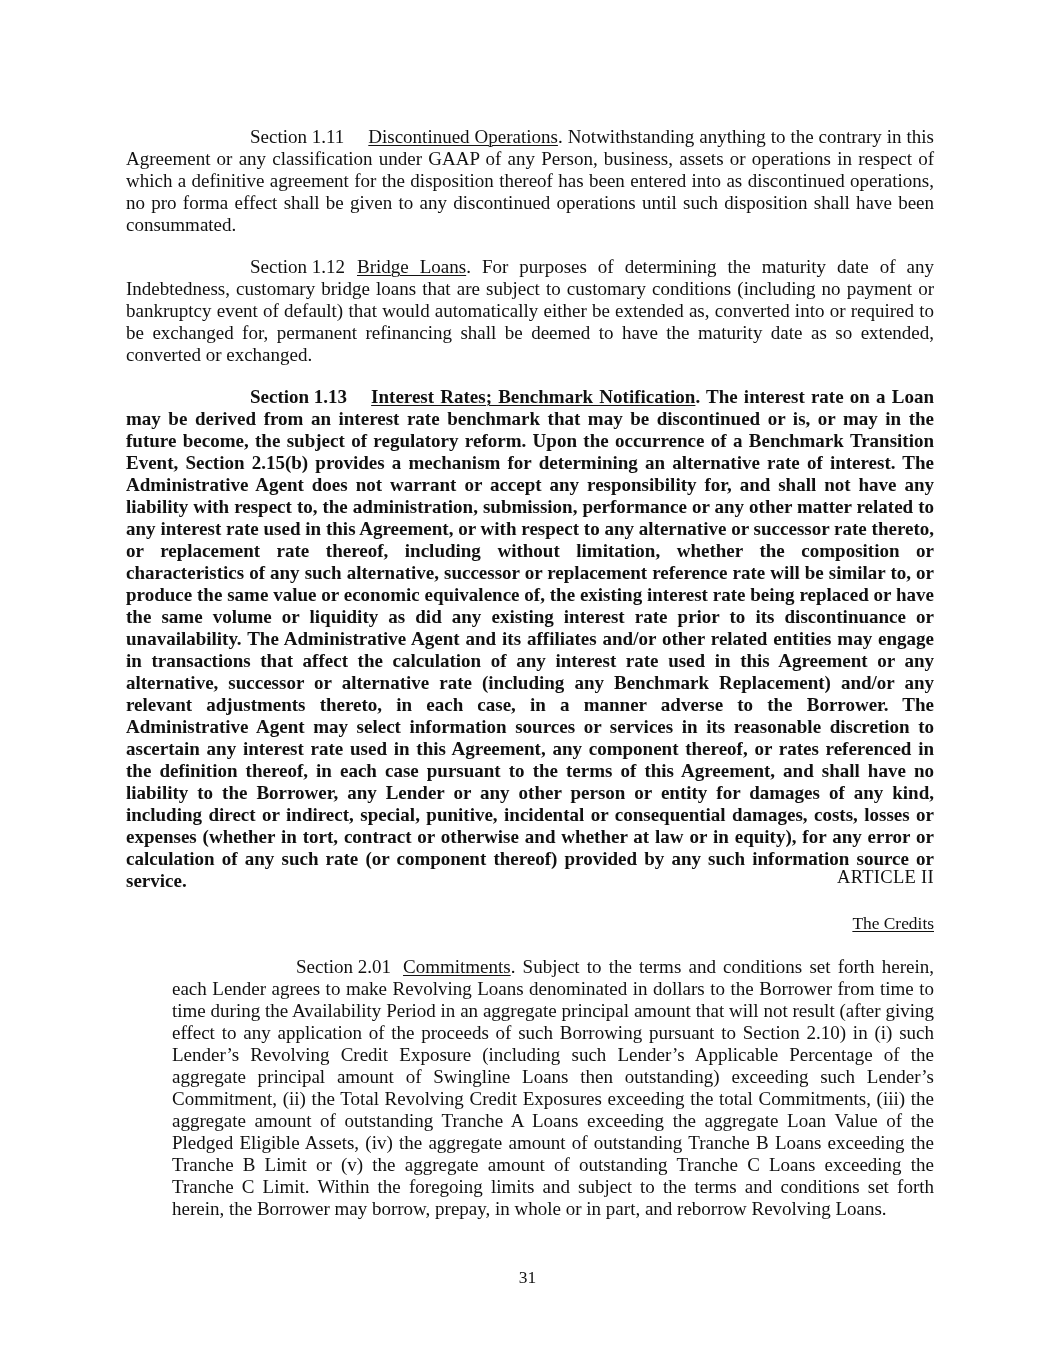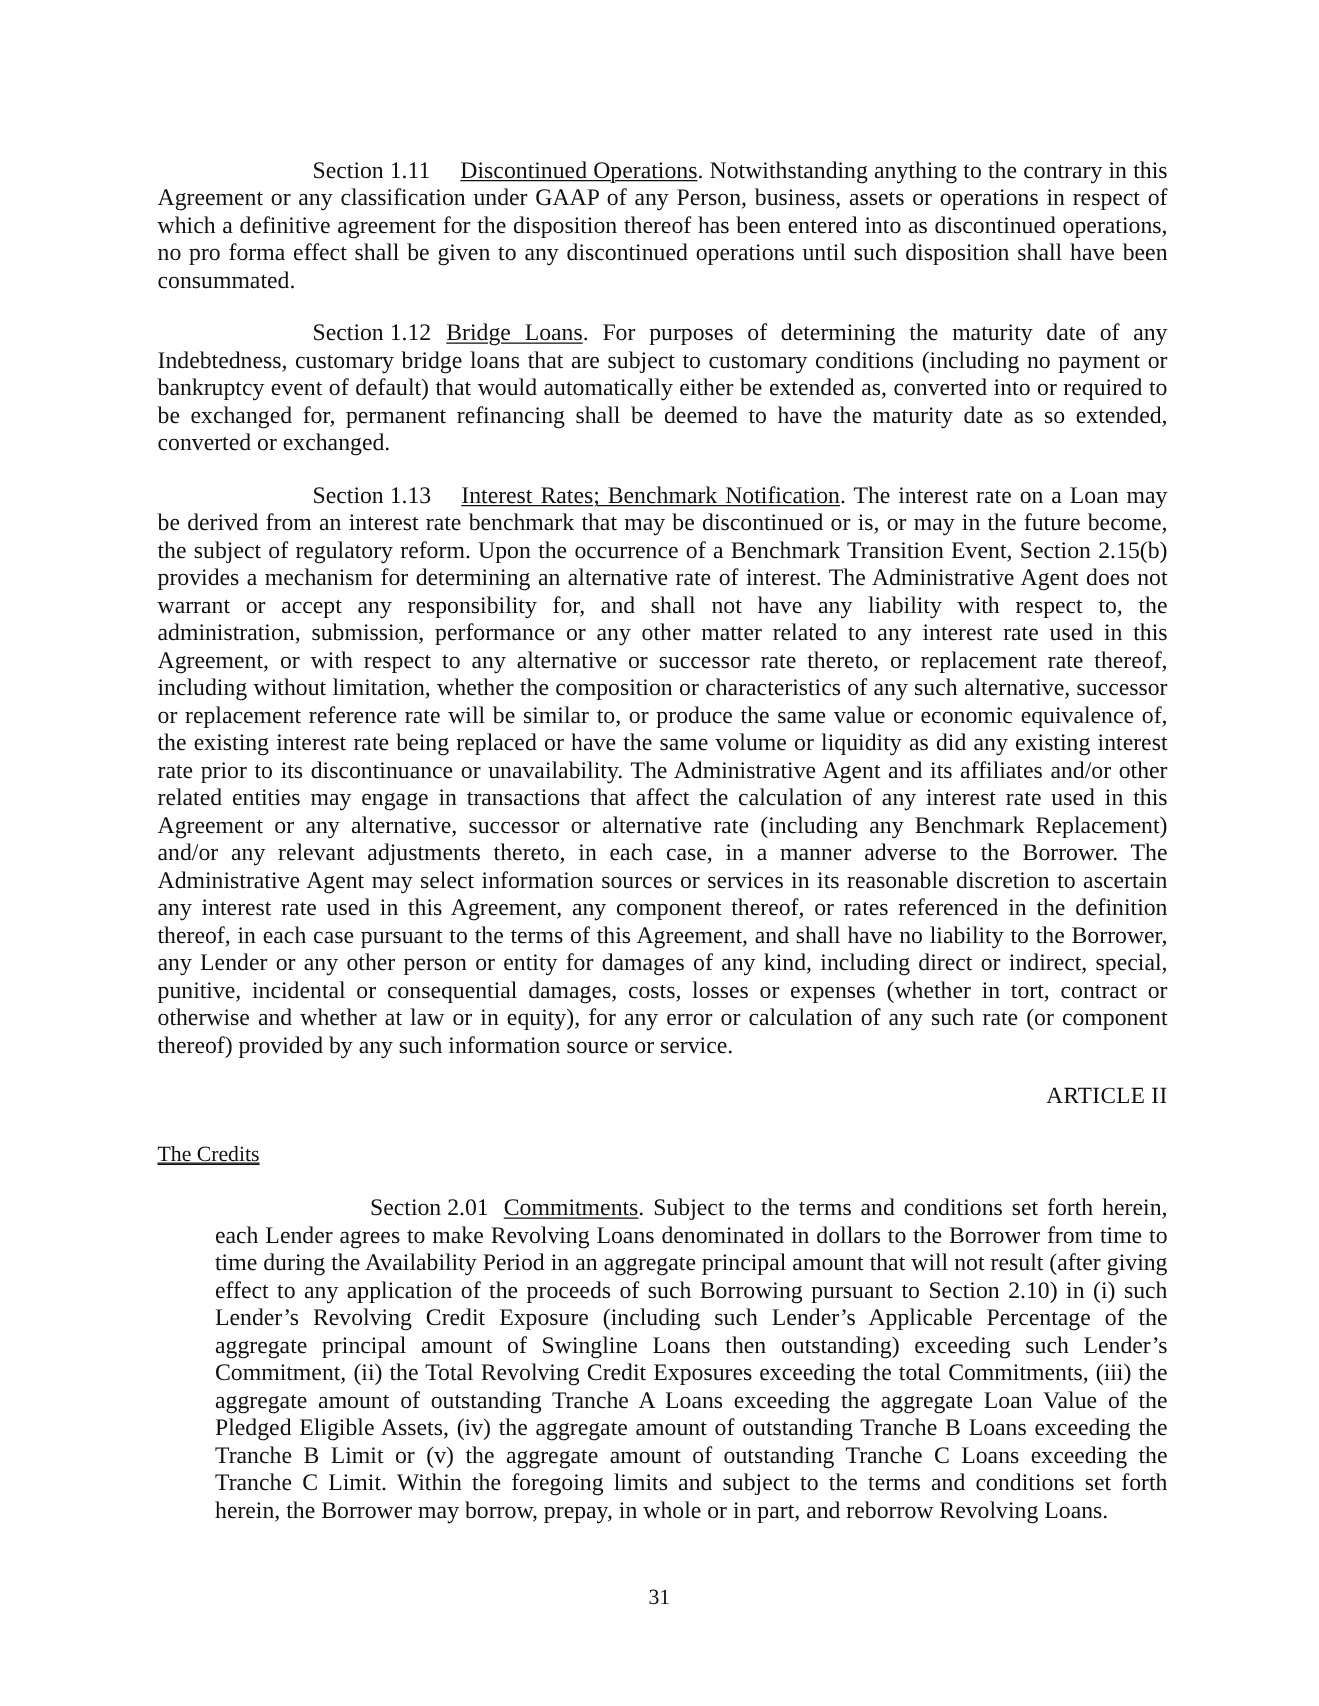--- a/index.html
+++ b/index.html
@@ -38,40 +38,39 @@
     }
     .gap-wide { display: inline-block; width: 24px; }
     .gap-narrow { display: inline-block; width: 12px; }
     .caption {
       text-decoration: underline;
       text-underline-offset: 2px;
       text-decoration-thickness: 1px;
     }
     #p-1-11 { position: absolute; top: 0; }
     #p-1-12 { position: absolute; top: 130px; }
-    #p-1-13 { position: absolute; top: 260px; }
+    #p-1-13 { position: absolute; top: 260px; font-weight: bold; }
     .article-heading {
       position: absolute;
       top: 740px;
       left: 0;
       width: 808px;
       text-align: right;
       font-size: 18.5px;
       line-height: 22px;
       letter-spacing: 0.3px;
     }
     .article-subheading {
       position: absolute;
       top: 786px;
       left: 0;
       width: 808px;
-      text-align: left;
+      text-align: right;
       font-size: 17.4px;
       line-height: 22px;
-      text-decoration: underline;
     }
     #p-2-01 { position: absolute; top: 830px; margin-left: 46px; }
     .page-number {
       position: absolute;
       left: 0;
       top: 1266px;
       width: 1055px;
       text-align: center;
       font-size: 17.4px;
       line-height: 22px;

